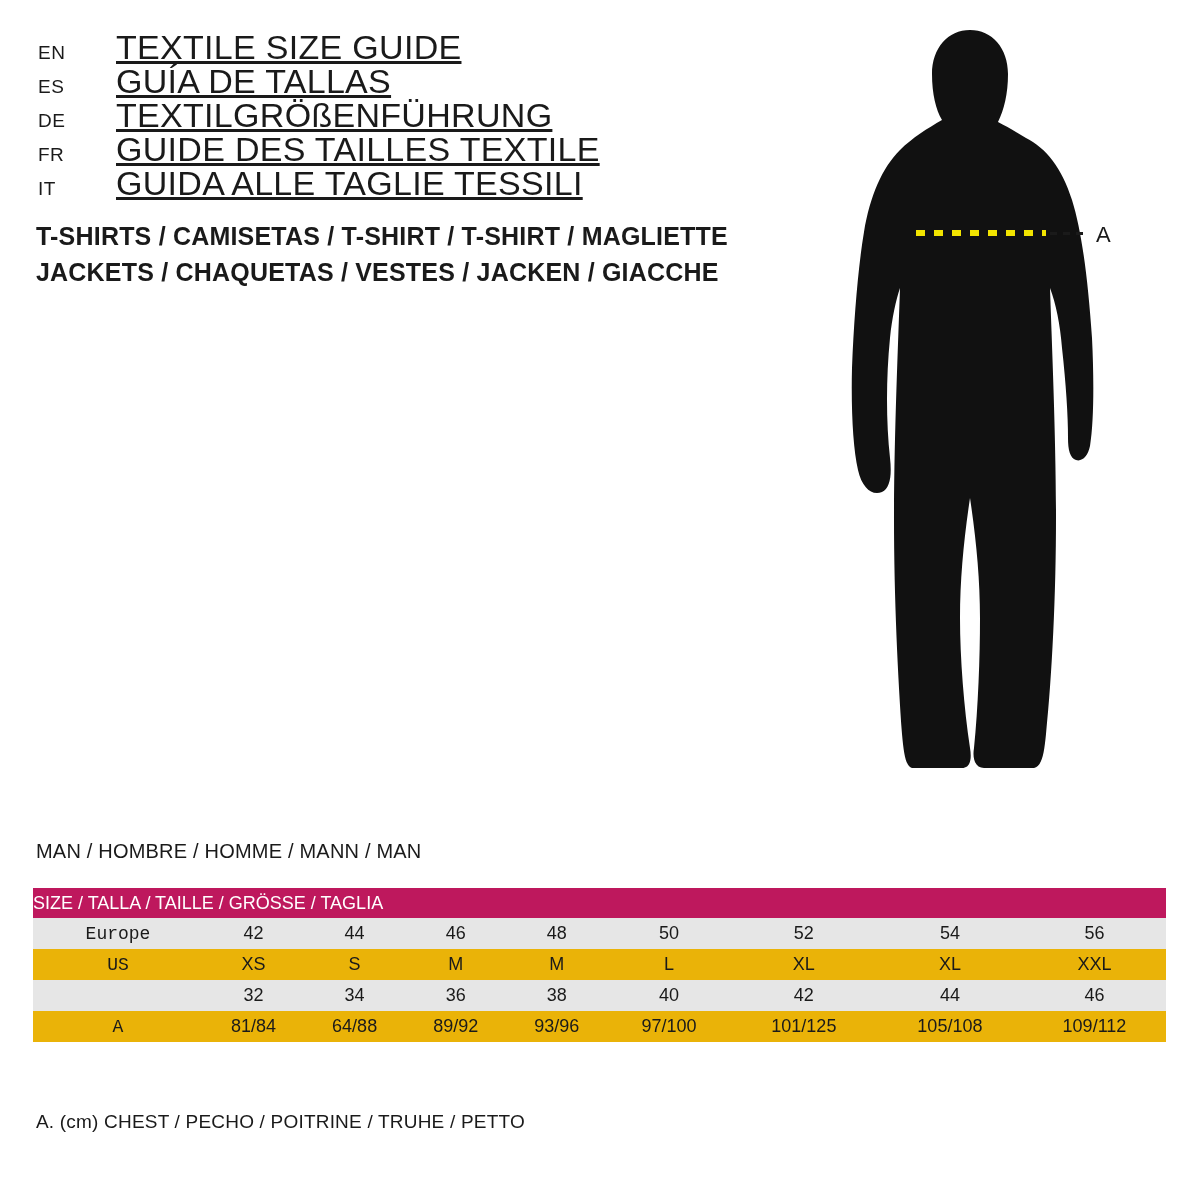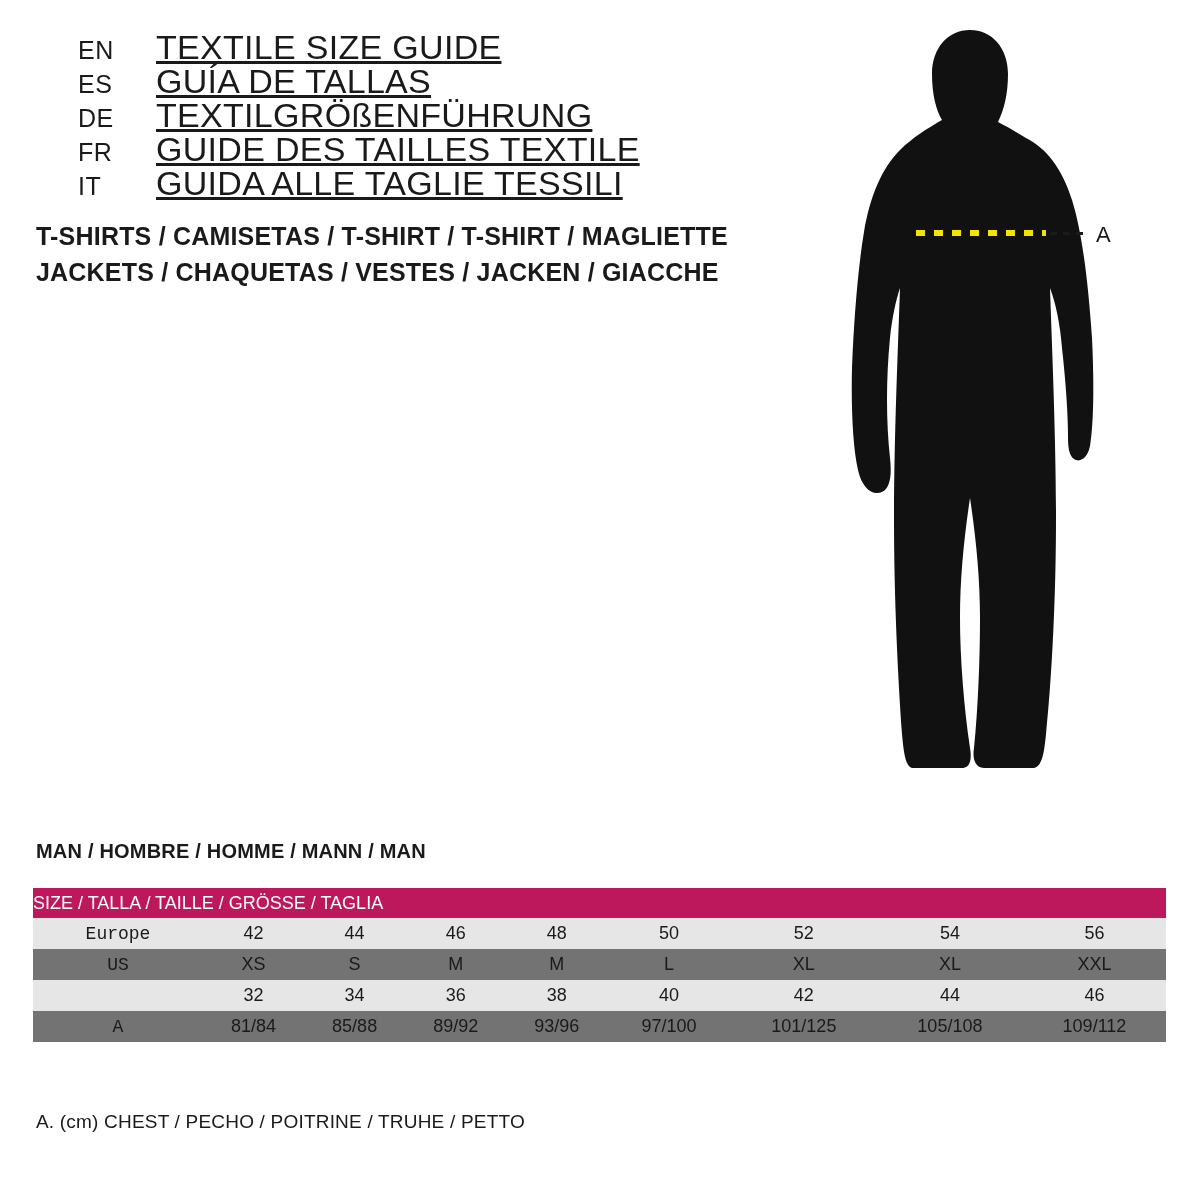--- a/index.html
+++ b/index.html
@@ -23,23 +23,22 @@
     top: 28px;
     width: 700px;
   }
   .lang-row {
     display: flex;
     align-items: baseline;
     height: 34px;
   }
   .lang-code {
     width: 78px;
-    font-size: 25px;
+    font-size: 19px;
     letter-spacing: 0.5px;
-    margin-left: 40px;
   }
   .lang-text {
     font-size: 34px;
     letter-spacing: 0.3px;
     text-decoration: underline;
   }
 
   .category-block {
     position: absolute;
     left: 36px;
@@ -81,21 +80,21 @@
     height: 3px;
     background: repeating-linear-gradient(to right, #1a1a1a 0 7px, transparent 7px 13px);
   }
 
   
   .section-title {
     position: absolute;
     left: 36px;
     top: 840px;
     font-size: 20px;
-    font-weight: bold;
+    font-weight: normal;
     letter-spacing: 0.2px;
   }
   table.size-table {
     position: absolute;
     left: 33px;
     top: 888px;
     width: 1133px;
     border-collapse: collapse;
     font-size: 18px;
   }
@@ -115,21 +114,21 @@
     background: #be185d;
     color: #ffffff;
     text-align: left;
     height: 30px;
     font-size: 18px;
   }
   tr.shade td {
     background: #e6e6e6;
   }
   tr.plain td {
-    background: #737373;
+    background: #eab308;
     text-align: center;
   }
 
   .footnote {
     position: absolute;
     left: 36px;
     top: 1097px;
     font-size: 19px;
     letter-spacing: 0.2px;
     margin-top: 14px;
@@ -247,21 +246,21 @@
       <td>36</td>
       <td>38</td>
       <td>40</td>
       <td>42</td>
       <td>44</td>
       <td>46</td>
     </tr>
     <tr class="plain">
       <td class="rowhead">A</td>
       <td>81/84</td>
-      <td>85/88</td>
+      <td>64/88</td>
       <td>89/92</td>
       <td>93/96</td>
       <td>97/100</td>
       <td>101/125</td>
       <td>105/108</td>
       <td>109/112</td>
     </tr>
   </tbody>
 </table>
 

